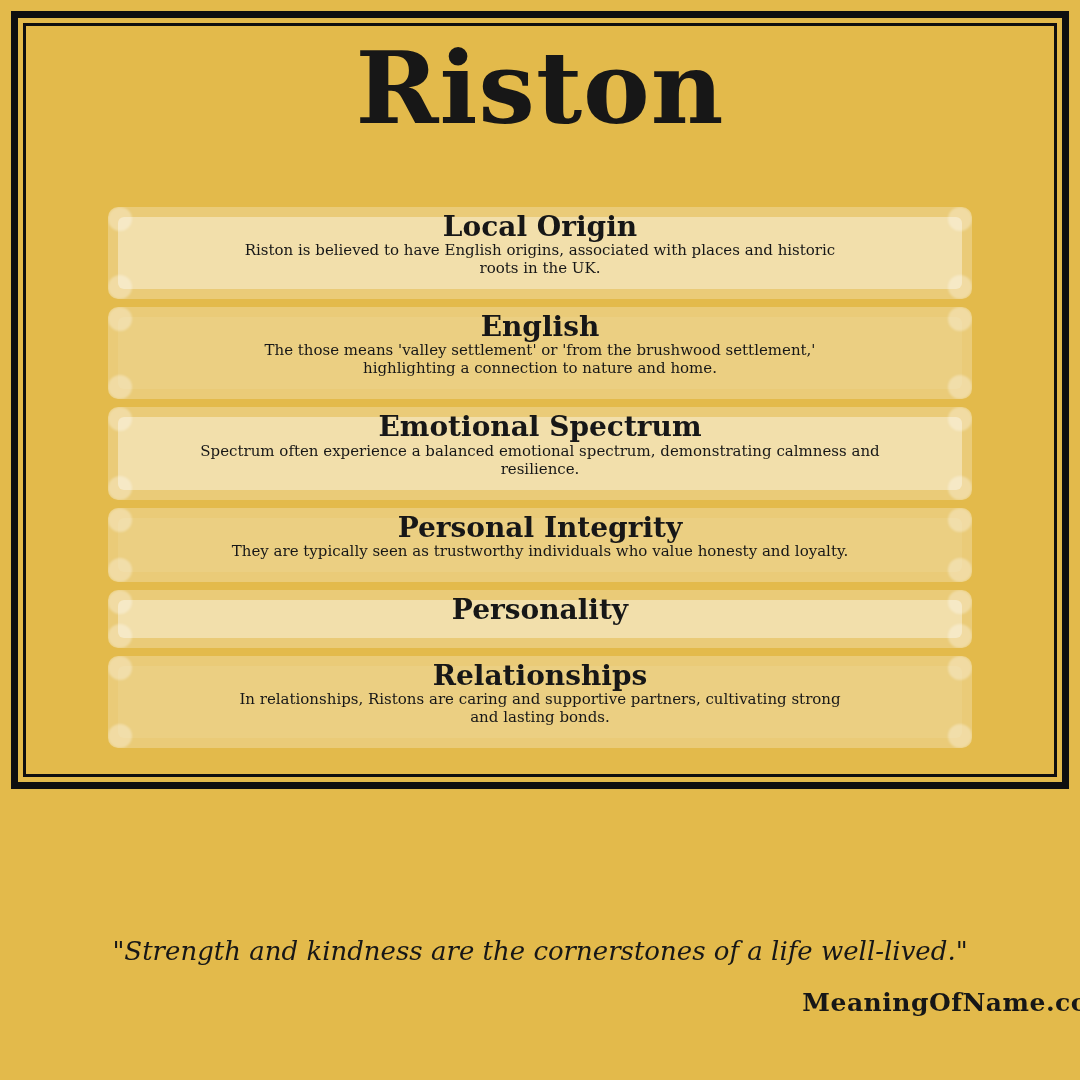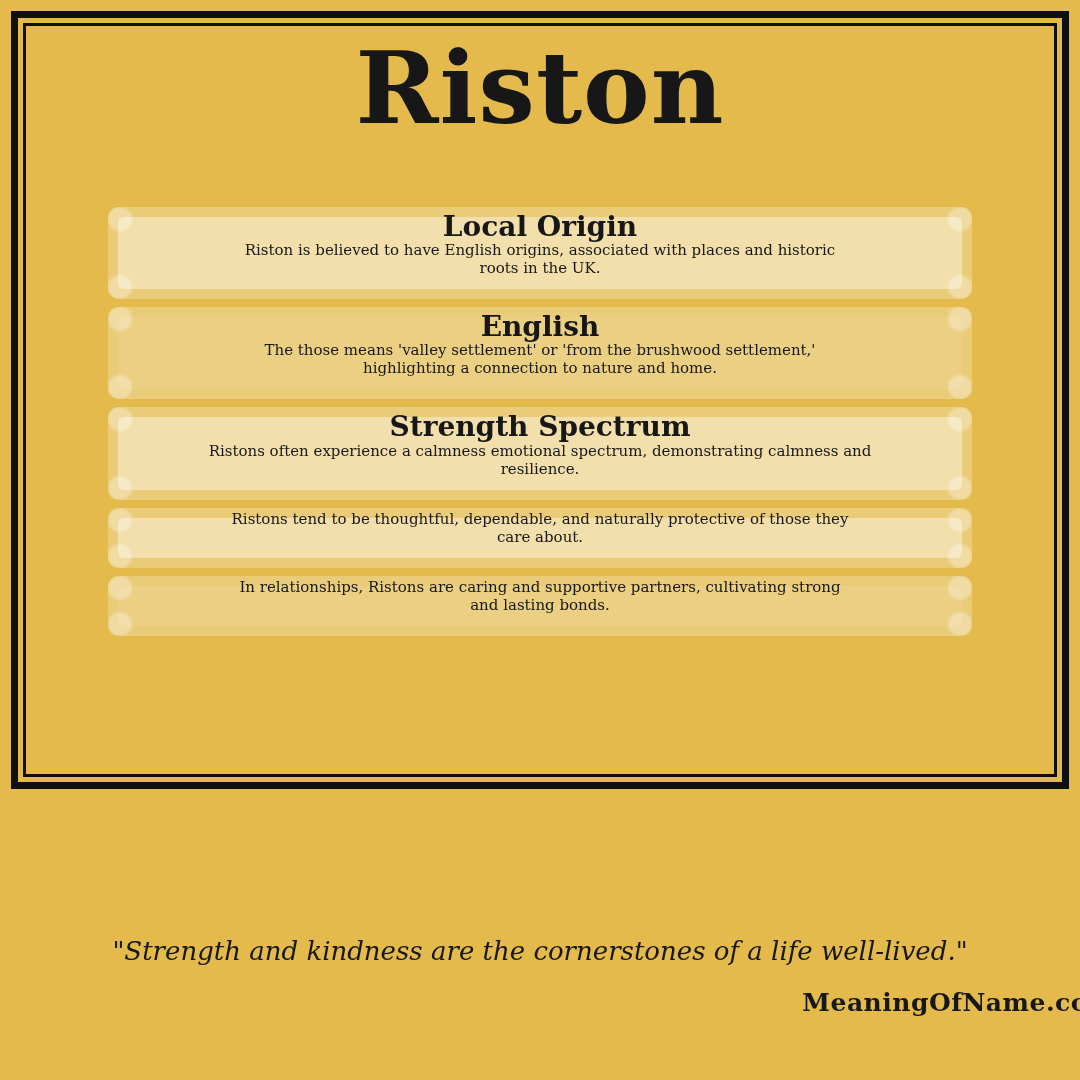--- a/index.html
+++ b/index.html
@@ -111,42 +111,51 @@
       <p>The those means 'valley settlement' or 'from the brushwood settlement,'
 highlighting a connection to nature and home.</p>
     </section>
 
     <section class="card odd">
       <div class="panel"></div>
       <span class="dot tl"></span>
       <span class="dot tr"></span>
       <span class="dot bl"></span>
       <span class="dot br"></span>
-      <h2>Strength Spectrum</h2>
-      <p>Ristons often experience a calmness emotional spectrum, demonstrating calmness and
+      <h2>Emotional Spectrum</h2>
+      <p>Spectrum often experience a balanced emotional spectrum, demonstrating calmness and
 resilience.</p>
-    </section>
-
-
-    <section class="card odd">
-      <div class="panel"></div>
-      <span class="dot tl"></span>
-      <span class="dot tr"></span>
-      <span class="dot bl"></span>
-      <span class="dot br"></span>
-      <p>Ristons tend to be thoughtful, dependable, and naturally protective of those they
-care about.</p>
     </section>
 
     <section class="card even">
       <div class="panel"></div>
       <span class="dot tl"></span>
       <span class="dot tr"></span>
       <span class="dot bl"></span>
       <span class="dot br"></span>
+      <h2>Personal Integrity</h2>
+      <p>They are typically seen as trustworthy individuals who value honesty and loyalty.</p>
+    </section>
+
+    <section class="card odd">
+      <div class="panel"></div>
+      <span class="dot tl"></span>
+      <span class="dot tr"></span>
+      <span class="dot bl"></span>
+      <span class="dot br"></span>
+      <h2>Personality</h2>
+    </section>
+
+    <section class="card even">
+      <div class="panel"></div>
+      <span class="dot tl"></span>
+      <span class="dot tr"></span>
+      <span class="dot bl"></span>
+      <span class="dot br"></span>
+      <h2>Relationships</h2>
       <p>In relationships, Ristons are caring and supportive partners, cultivating strong
 and lasting bonds.</p>
     </section>
 
   </div>
 
   <p class="quote">"Strength and kindness are the cornerstones of a life well-lived."</p>
   <p class="brand">MeaningOfName.co</p>
 </div>
 

